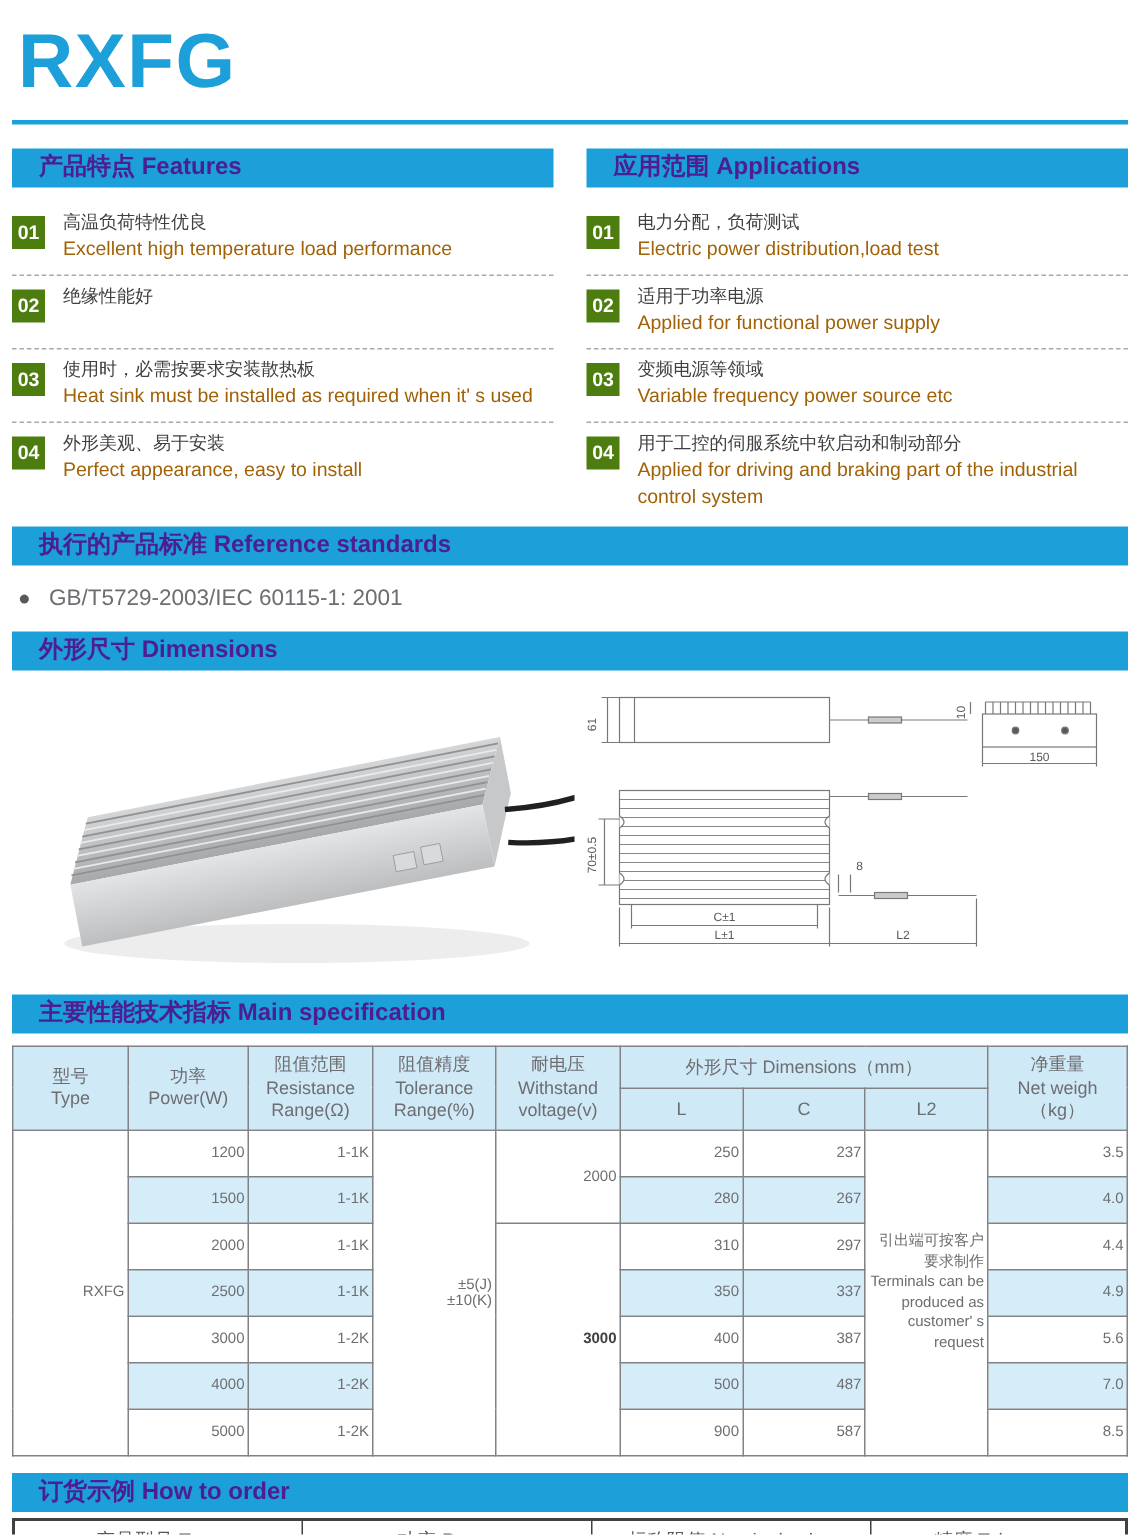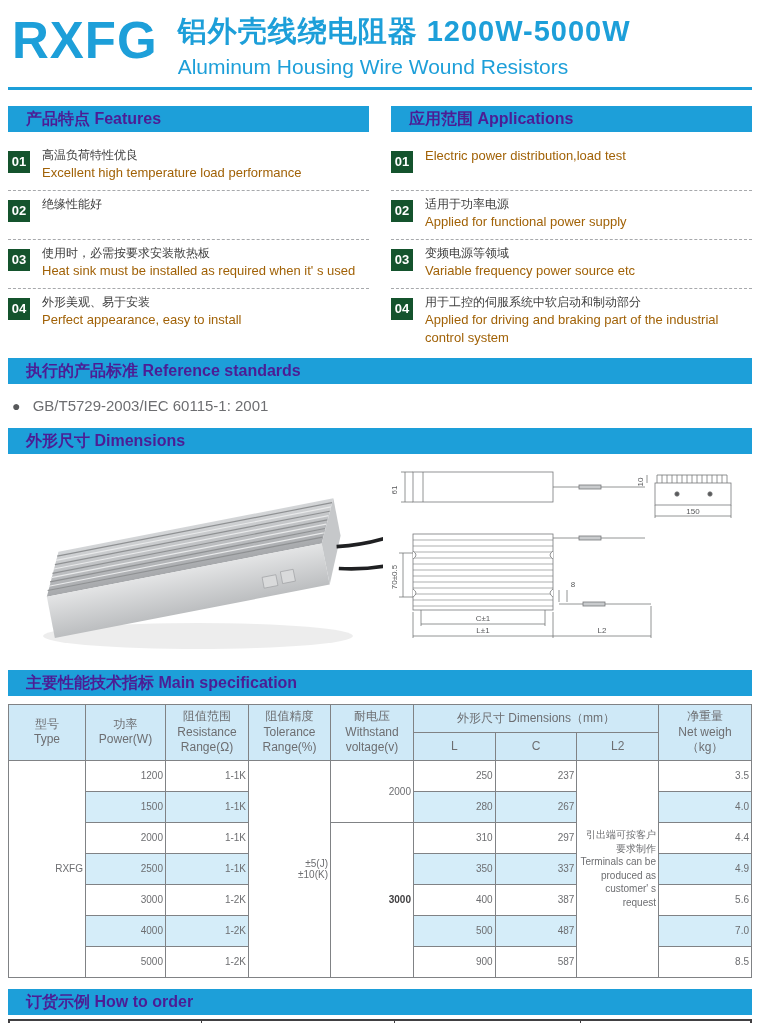--- a/index.html
+++ b/index.html
@@ -21,21 +21,21 @@
   
   .section-bar{height:26px;background:#1d9fd9;color:#4c1d95;font-size:16px;
     font-weight:bold;line-height:26px;padding-left:18px;}
 
   
   .two-col{display:flex;gap:22px;margin-top:16px;}
   .col{width:361px;}
   .items{margin-top:10px;}
   .item{position:relative;padding:5px 0 7px 34px;border-bottom:1px dashed #a7a9ac;min-height:36px;}
   .item.last{border-bottom:none;}
-  .badge{position:absolute;left:0;top:9px;width:22px;height:22px;background:#14532d;
+  .badge{position:absolute;left:0;top:9px;width:22px;height:22px;background:#4d7c0f;
     color:#fff;font-weight:bold;font-size:13px;text-align:center;line-height:22px;}
   .cn-line{font-size:12px;color:#404040;line-height:17px;}
   .en-line{font-size:13px;color:#a16207;line-height:18px;}
 
   
   .standards-line{margin:13px 0 14px 4px;font-size:15px;color:#6d6e71;}
   .dot{color:#58595b;margin-right:8px;font-size:14px;}
 
   
   .dims-area{display:flex;margin-top:2px;height:214px;}
@@ -64,24 +64,20 @@
 
   svg text{font-family:"Liberation Sans",sans-serif;}
 </style>
 </head>
 <body>
 
 <div class="page">
 
   <div class="topbar">
     <div class="logo">RXFG</div>
-    <div class="titles">
-      <div class="title-cn">铝外壳线绕电阻器 1200W-5000W</div>
-      <div class="title-en">Aluminum Housing Wire Wound Resistors</div>
-    </div>
   </div>
   <div class="header-rule"></div>
 
   <div class="two-col">
     <div class="col">
       <div class="section-bar">产品特点 Features</div>
       <div class="items">
         <div class="item">
           <span class="badge">01</span>
           <div class="cn-line">高温负荷特性优良</div>
@@ -101,20 +97,21 @@
           <div class="cn-line">外形美观、易于安装</div>
           <div class="en-line">Perfect appearance, easy to install</div>
         </div>
       </div>
     </div>
     <div class="col">
       <div class="section-bar">应用范围 Applications</div>
       <div class="items">
         <div class="item">
           <span class="badge">01</span>
+          <div class="cn-line">电力分配，负荷测试</div>
           <div class="en-line">Electric power distribution,load test</div>
         </div>
         <div class="item">
           <span class="badge">02</span>
           <div class="cn-line">适用于功率电源</div>
           <div class="en-line">Applied  for functional power supply</div>
         </div>
         <div class="item">
           <span class="badge">03</span>
           <div class="cn-line">变频电源等领域</div>

